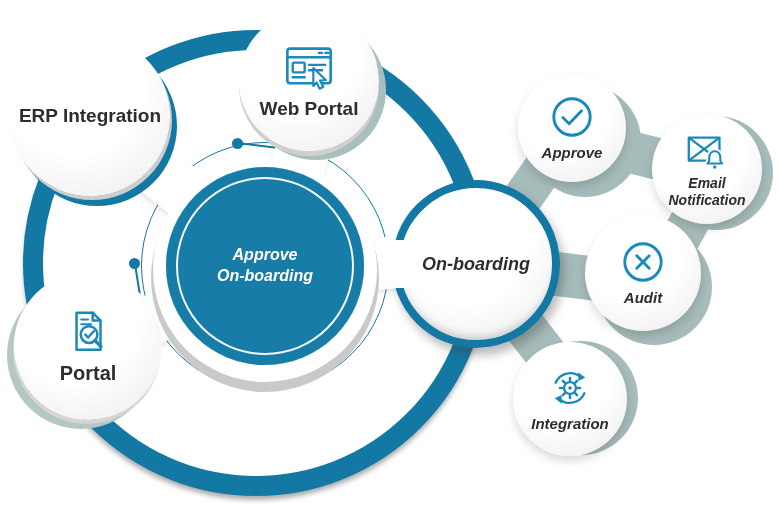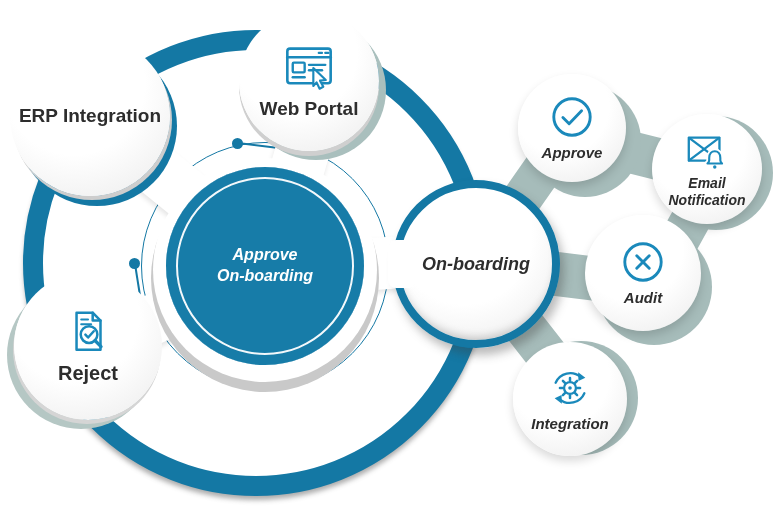--- a/index.html
+++ b/index.html
@@ -126,21 +126,21 @@
       <svg width="50" height="50" viewBox="0 0 48 48" fill="none" stroke="currentColor" stroke-width="2.4" stroke-linecap="round" stroke-linejoin="round">
         <path d="M13 5.5 H28.5 L36 13 V41 H13 Z"></path>
         <path d="M28.5 5.5 V13 H36"></path>
         <line x1="17.5" y1="12" x2="24" y2="12" stroke-width="2"></line>
         <line x1="17.5" y1="16.5" x2="27" y2="16.5" stroke-width="2"></line>
         <circle cx="25" cy="26.5" r="8" fill="#ffffff"></circle>
         <path d="M21.5 26.5 L24.1 29.3 L29.5 23.3"></path>
         <line x1="30.7" y1="32.2" x2="36.5" y2="38" stroke-width="3.2"></line>
       </svg>
     </span>
-    <div class="lbl t20 mt4">Reject</div>
+    <div class="lbl t20 mt4">Portal</div>
   </div>
 
   <div class="abs platform"></div>
   <div class="abs disc circ">
     <div class="lbl t16">Approve</div>
     <div class="lbl t16">On-boarding</div>
   </div>
 
   <div class="abs node small approve-circle circ">
     <span class="icon">

